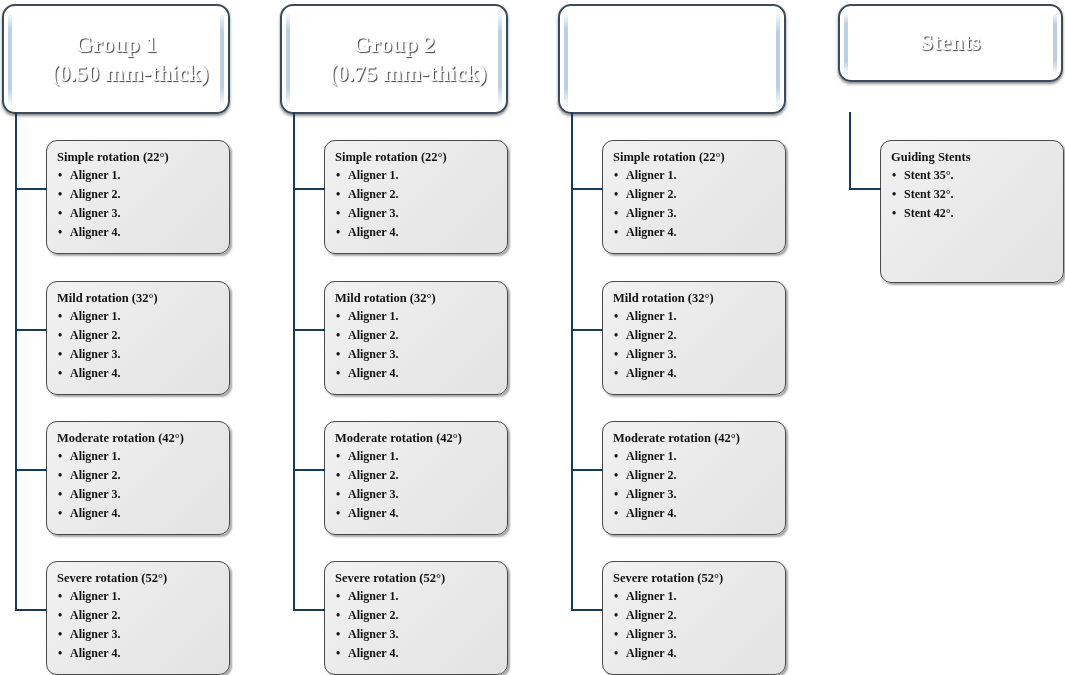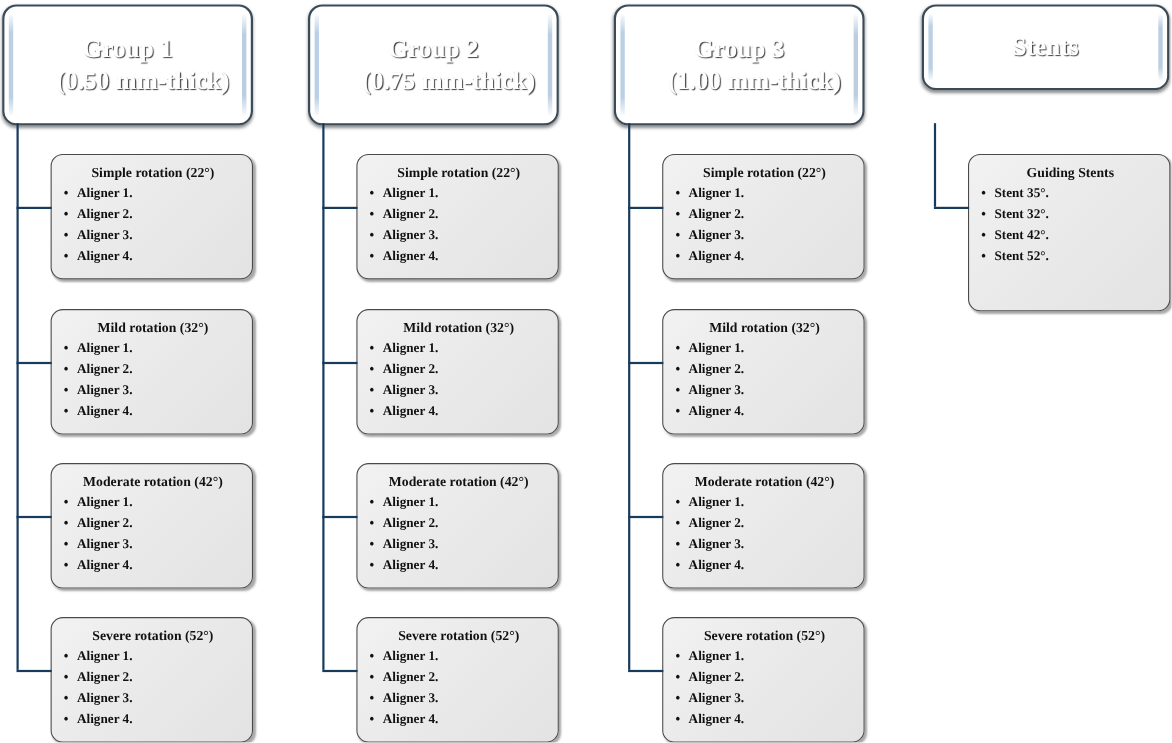--- a/index.html
+++ b/index.html
@@ -39,21 +39,21 @@
   .node{
     position:absolute;box-sizing:border-box;
     background:linear-gradient(135deg,#f2f2f2 0%,#eaeaea 45%,#e3e3e3 100%);
     border:1px solid #4a4a4a;
     border-radius:11px;
     box-shadow:2px 2px 2px rgba(0,0,0,.35);
     padding:9px 8px 6px 9px;
   }
   .node .ttl{
     font-size:12.5px;font-weight:bold;color:#111111;line-height:1.15;
-    margin:0 0 2px 1px;white-space:nowrap;text-align:center;
+    margin:0 0 2px 1px;white-space:nowrap;
   }
   .node ul{list-style:none;margin:0;padding:0;}
   .node li{
     font-size:12px;font-weight:bold;color:#111111;line-height:19px;
     padding-left:14px;position:relative;white-space:nowrap;
   }
   .node li:before{
     content:"\2022";position:absolute;left:2px;top:0;font-size:12px;color:#111;
   }
 
@@ -153,21 +153,20 @@
       </ul>
     </div>
     <div class="vline" style="left: 293px; top: 112px; height: 497px;"></div>
     <div class="hline" style="left: 293px; top: 188px; width: 32px;"></div>
     <div class="hline" style="left: 293px; top: 329px; width: 32px;"></div>
     <div class="hline" style="left: 293px; top: 469px; width: 32px;"></div>
     <div class="hline" style="left: 293px; top: 609px; width: 32px;"></div>
     <div class="hdr" style="left: 558px; top: 4px; width: 228px; height: 110px;">
       <span class="gloss-l"></span>
       <span class="gloss-r"></span>
-      <div class="htxt"><span>Group 3</span><span class="l2">(1.00 mm-thick)</span></div>
     </div>
     <div class="node" style="left: 602px; top: 140px; width: 184px; height: 114px;">
       <div class="ttl">Simple rotation (22°)</div>
       <ul>
         <li>Aligner 1.</li>
         <li>Aligner 2.</li>
         <li>Aligner 3.</li>
         <li>Aligner 4.</li>
       </ul>
     </div>
@@ -207,18 +206,17 @@
       <span class="gloss-l"></span>
       <span class="gloss-r"></span>
       <div class="htxt"><span>Stents</span></div>
     </div>
     <div class="node" style="left: 880px; top: 140px; width: 184px; height: 143px;">
       <div class="ttl">Guiding Stents</div>
       <ul>
         <li>Stent 35°.</li>
         <li>Stent 32°.</li>
         <li>Stent 42°.</li>
-        <li>Stent 52°.</li>
       </ul>
     </div>
     <div class="vline" style="left: 849px; top: 112px; height: 76px;"></div>
     <div class="hline" style="left: 849px; top: 188px; width: 32px;"></div>
   </div>
 
 </body></html>

